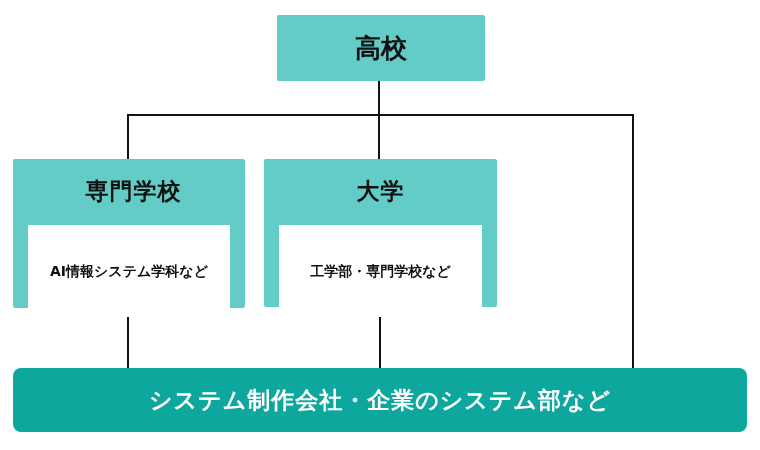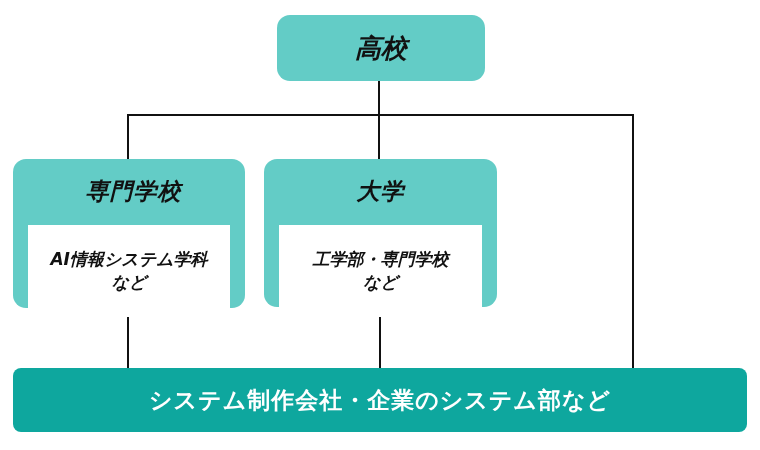--- a/index.html
+++ b/index.html
@@ -13,23 +13,22 @@
     height: 450px;
     background: #ffffff;
     overflow: hidden;
   }
   .line {
     position: absolute;
     background: #111111;
   }
   .node {
     position: absolute;
-    border-radius: 13px;
+    border-radius: 2px;
     box-sizing: border-box;
-    font-style: italic;
   }
   .node-title {
     text-align: center;
     font-weight: bold;
     color: #111111;
   }
   #highschool-box {
     left: 277px; top: 15px; width: 208px; height: 66px;
     display: flex; align-items: center; justify-content: center;
     font-size: 26px; font-weight: bold; color: #111111;
@@ -39,23 +38,23 @@
   .mid-title {
     margin-top: 17px;
     font-size: 23px;
     letter-spacing: 1px;
   }
   .detail-box {
     position: absolute;
     left: 15px; right: 15px;
     top: 66px; height: 92px;
     background: #ffffff;
-    display: flex; flex-direction: column;
+    display: flex; 
     align-items: center; justify-content: center;
-    font-size: 17px; font-weight: bold; color: #111111;
+    font-size: 14px; font-weight: bold; color: #111111;
     line-height: 1.35;
     text-align: center;
   }
   #company-bar {
     position: absolute;
     left: 13px; top: 368px; width: 734px; height: 64px;
     border-radius: 8px;
     display: flex; align-items: center; justify-content: center;
     font-size: 23px; font-weight: bold; color: #ffffff;
     letter-spacing: 1px;

